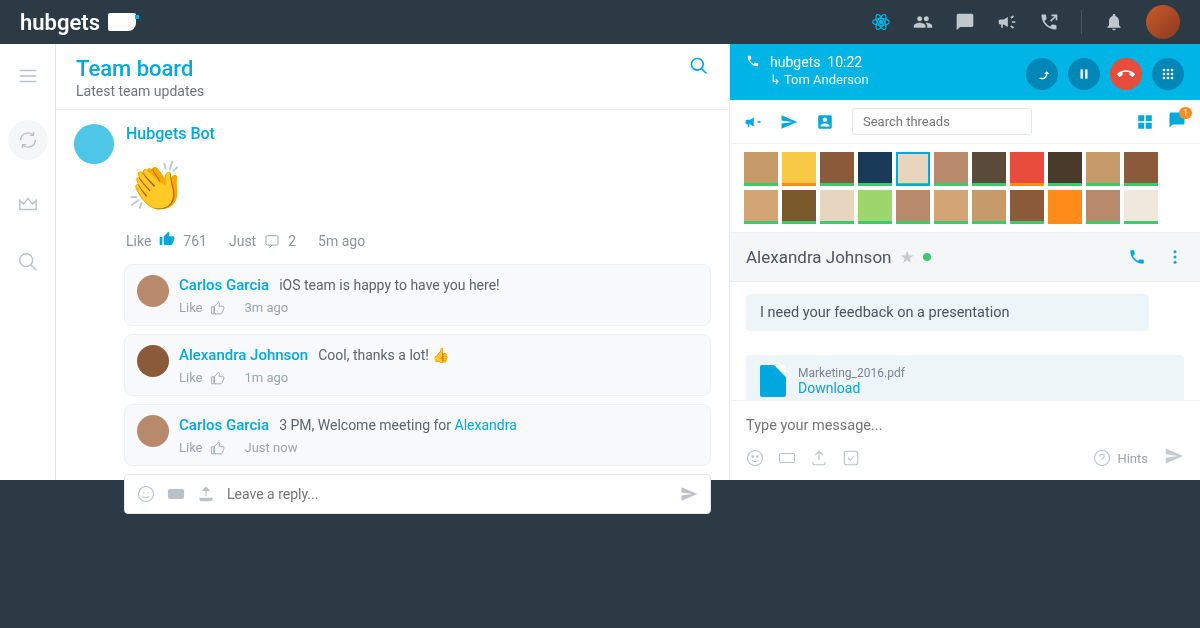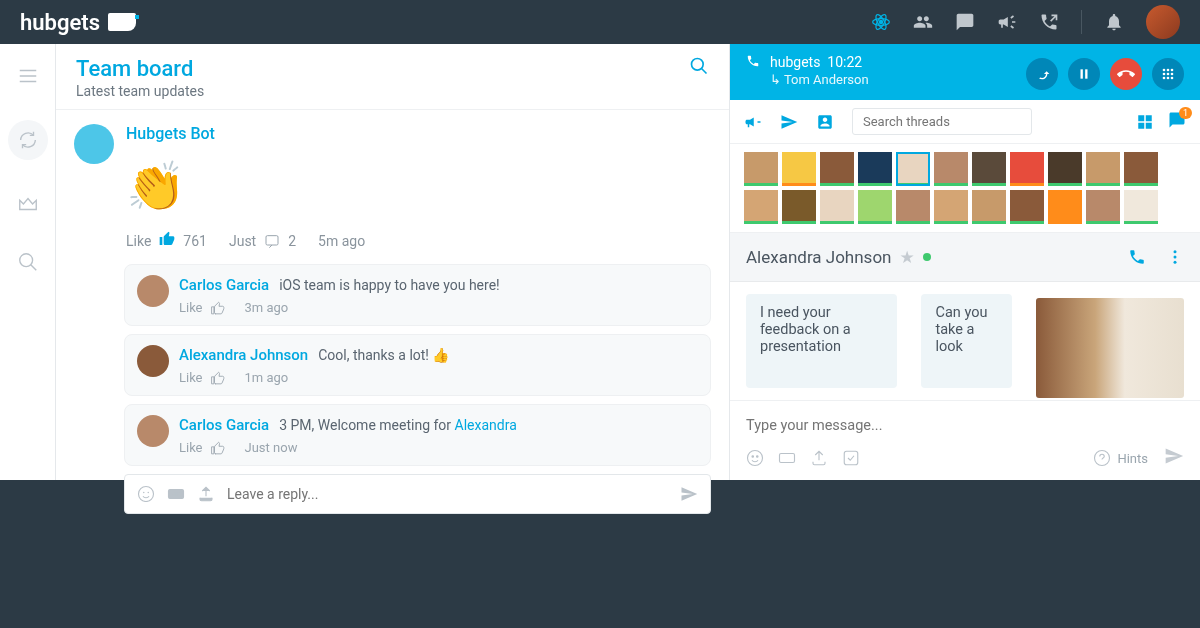--- a/index.html
+++ b/index.html
@@ -63,21 +63,21 @@
 .thread-avatars{padding:8px 14px;display:flex;flex-wrap:wrap;gap:4px;border-bottom:1px solid #eef0f2}
 .thread-av{width:34px;height:34px;background:#ddd;border-bottom:3px solid #3ec96e}
 .thread-av.orange{border-color:#ff8c1a}
 .thread-av.sel{outline:2px solid #00a8e0;outline-offset:-2px}
 .chat-header{padding:14px 16px;display:flex;align-items:center;justify-content:space-between;background:#f4f6f8;border-bottom:1px solid #e8eaec}
 .chat-name{font-size:17px;color:#4a5560;display:flex;align-items:center;gap:8px}
 .star{color:#c5cbd1}
 .status-dot{width:8px;height:8px;border-radius:50%;background:#3ec96e}
 .chat-header-icons{display:flex;gap:20px}
 .chat-header-icons svg{width:18px;height:18px;fill:#00a8e0}
-.messages{flex:1;overflow-y:auto;padding:12px 16px;display:flex;gap:24px}
+.messages{flex:1;overflow-y:auto;padding:12px 16px;display:flex;flex-direction:column;gap:24px}
 .msg{background:#eef5f8;border-radius:4px;padding:10px 14px;color:#4a5560;font-size:14.5px;max-width:92%}
 .file-msg{background:#eef5f8;padding:10px 14px;border-radius:4px;display:flex;gap:12px;align-items:center}
 .file-icon{width:26px;height:32px;background:#00a8e0;border-radius:2px;position:relative}
 .file-icon::before{content:'';position:absolute;top:0;right:0;border-width:6px;border-style:solid;border-color:#fff #fff transparent transparent}
 .file-info{font-size:12px;color:#7a8590}
 .file-info a{color:#00a8e0;text-decoration:none;font-size:14px}
 .img-msg{width:300px;height:100px;background:linear-gradient(90deg,#8a5a3a 0%,#c9a57a 40%,#f0e8dc 60%,#e8dfd0 100%);border-radius:3px;margin-top:4px}
 .chat-input{border-top:1px solid #eef0f2;padding:10px 16px}
 .chat-input input{border:none;outline:none;width:100%;font-size:14.5px;color:#9aa5ae;padding:6px 0}
 .chat-input-tools{display:flex;align-items:center;justify-content:space-between;margin-top:6px}
@@ -361,20 +361,27 @@
           </svg>
         <svg viewBox="0 0 24 24">
             <circle cx="12" cy="5" r="2"></circle>
             <circle cx="12" cy="12" r="2"></circle>
             <circle cx="12" cy="19" r="2"></circle>
           </svg>
       </div>
     </div>
     <div class="messages">
       <div class="msg">I need your feedback on a presentation</div>
+      <div class="file-msg">
+        <div class="file-icon"></div>
+        <div class="file-info">
+          <div>Marketing_2016.pdf</div>
+          <a href="#">Download</a>
+        </div>
+      </div>
       <div class="msg">Can you take a look</div>
       <div class="img-msg"></div>
     </div>
     <div class="chat-input">
       <input placeholder="Type your message..." style="">
       <div class="chat-input-tools">
         <div class="chat-input-tools-left">
           <svg viewBox="0 0 24 24">
               <circle cx="12" cy="12" r="10"></circle>
               <circle cx="9" cy="10" r="1" fill="#bac2c9"></circle>

